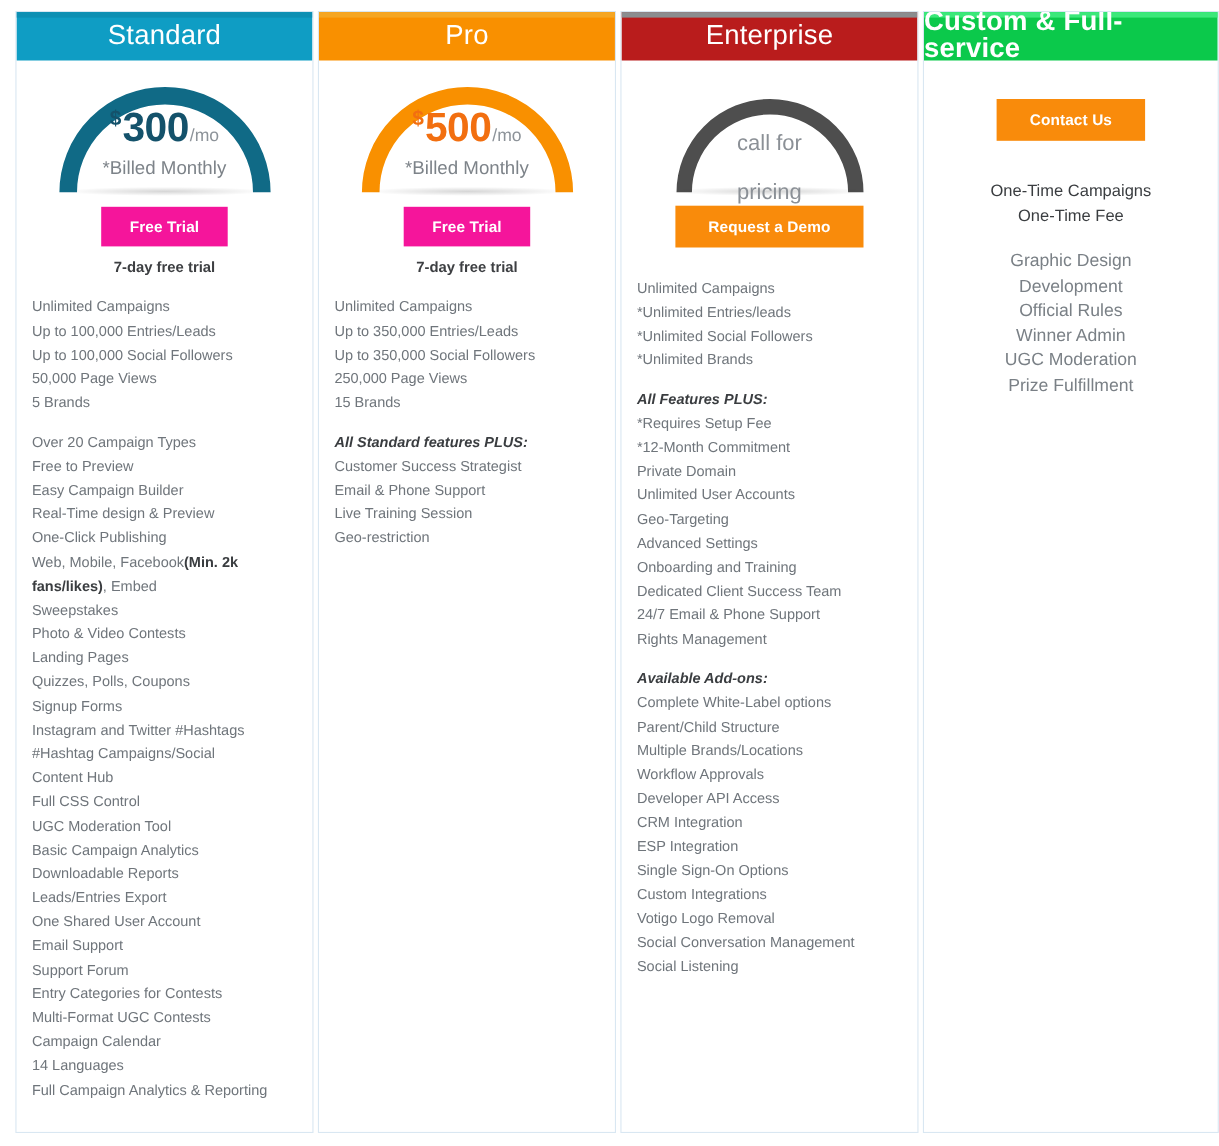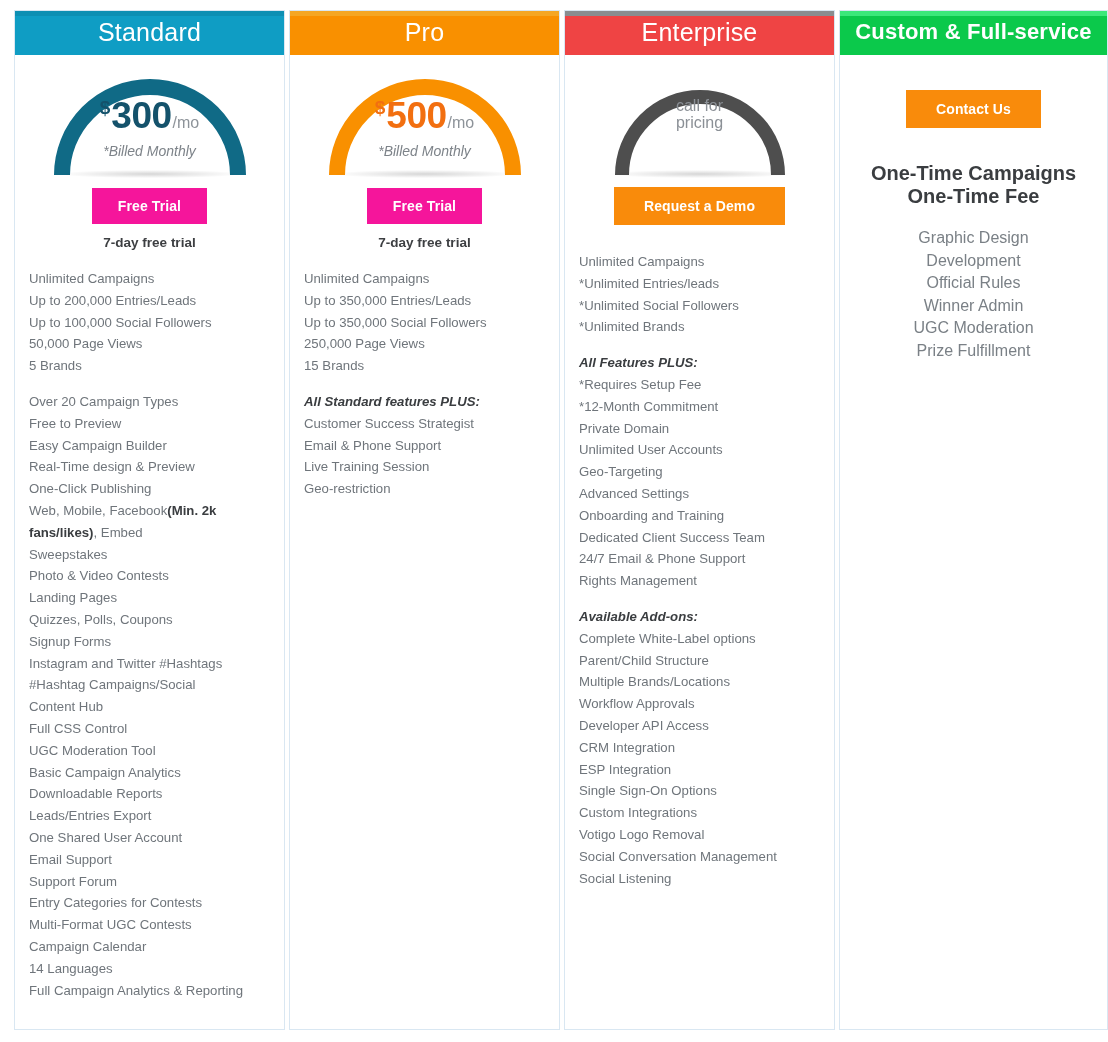--- a/index.html
+++ b/index.html
@@ -40,21 +40,21 @@
   .plan-header .top-strip{
     position:absolute;top:0;left:0;right:0;height:5px;
   }
   .plan-header .title{
     position:relative;
     font-size:25px;
     letter-spacing:.2px;
     line-height:1;
     padding-bottom:2px;
   }
-  .plan-header.bold .title{font-weight:bold;font-size:22px;}
+  .plan-header.bold .title{font-weight:bold;font-size:25px;}
 
   
   .gauge-wrap{
     position:relative;
     height:112px;
     margin-top:8px;
     display:flex;align-items:flex-end;justify-content:center;
   }
   .gauge{
     position:relative;
@@ -79,25 +79,26 @@
     position:relative;top:-14px;
     margin-right:1px;
   }
   .amount{
     font-size:37px;font-weight:bold;letter-spacing:-.5px;
   }
   .per{
     font-size:16px;color:#8d9399;margin-left:1px;
   }
   .billed{
-    font-size:14px;color:#7d8389;margin-top:9px;font-style:italic;
+    font-size:17px;color:#7d8389;margin-top:9px;
   }
   .callprice{
-    font-size:16px;color:#8b9096;line-height:1.08;text-align:center;
+    font-size:20px;color:#8b9096;line-height:1.08;text-align:center;
     font-weight:400;
+    margin-top:23px;
   }
 
   
   .cta-wrap{text-align:center;margin-top:13px;}
   .cta{
     display:inline-block;
     color:#ffffff;font-weight:bold;
     font-size:14px;
     padding:11px 26px;
     border:none;cursor:pointer;
@@ -125,21 +126,21 @@
   }
   .feat b{color:#3a3d40;font-weight:bold;}
   .feat.head{
     font-style:italic;font-weight:bold;color:#3a3d40;
   }
   .feat.spacer{height:14px;line-height:14px;font-size:0;}
 
   
   .custom-body{padding:0 10px;text-align:center;}
   .custom-strong{
-    font-size:20px;font-weight:bold;color:#3a3d40;line-height:23px;
+    font-size:15px;font-weight:normal;color:#3a3d40;line-height:23px;
   }
   .custom-list{margin-top:19px;}
   .custom-item{
     font-size:16px;color:#7a8086;line-height:22.5px;
   }
 </style>
 </head>
 <body>
 
 <div class="pricing-table">
@@ -167,21 +168,21 @@
       </div>
     </div>
 
     <div class="cta-wrap">
       <button class="cta pink">Free Trial</button>
     </div>
     <div class="sub-note">7-day free trial</div>
 
     <div class="features">
       <div class="feat">Unlimited Campaigns</div>
-      <div class="feat">Up to 200,000 Entries/Leads</div>
+      <div class="feat">Up to 100,000 Entries/Leads</div>
       <div class="feat">Up to 100,000 Social Followers</div>
       <div class="feat">50,000 Page Views</div>
       <div class="feat">5 Brands</div>
       <div class="feat spacer"></div>
       <div class="feat">Over 20 Campaign Types</div>
       <div class="feat">Free to Preview</div>
       <div class="feat">Easy Campaign Builder</div>
       <div class="feat">Real-Time design &amp; Preview</div>
       <div class="feat">One-Click Publishing</div>
       <div class="feat"><span>Web, Mobile, Facebook</span><b>(Min. 2k fans/likes)</b><span>, Embed</span></div>
@@ -246,21 +247,21 @@
       <div class="feat spacer"></div>
       <div class="feat head">All Standard features PLUS:</div>
       <div class="feat">Customer Success Strategist</div>
       <div class="feat">Email &amp; Phone Support</div>
       <div class="feat">Live Training Session</div>
       <div class="feat">Geo-restriction</div>
     </div>
   </div>
 
   <div class="plan-card c3">
-    <div class="plan-header" style="background:#ef4444;">
+    <div class="plan-header" style="background:#b91c1c;">
       <div class="top-strip" style="background:#8a8d90;"></div>
       <div class="title">Enterprise</div>
     </div>
 
     <div class="gauge-wrap">
       <div class="gauge">
         <svg width="200" height="104" viewBox="0 0 200 104">
           <path d="M22 104 A78 78 0 0 1 178 104" fill="none" stroke="#4e4e4e" stroke-width="14"></path>
         </svg>
         <div class="gauge-shadow"></div>

